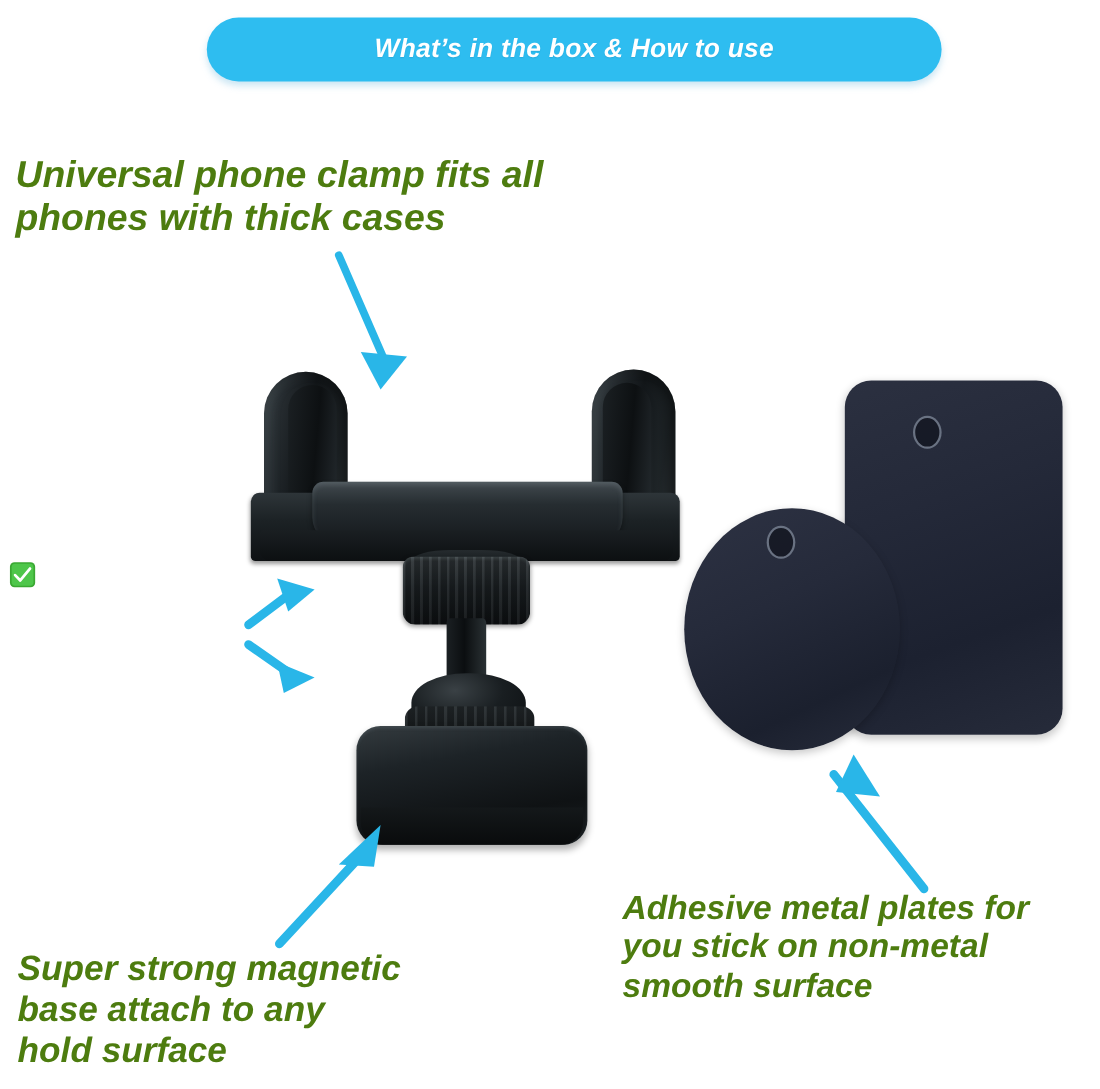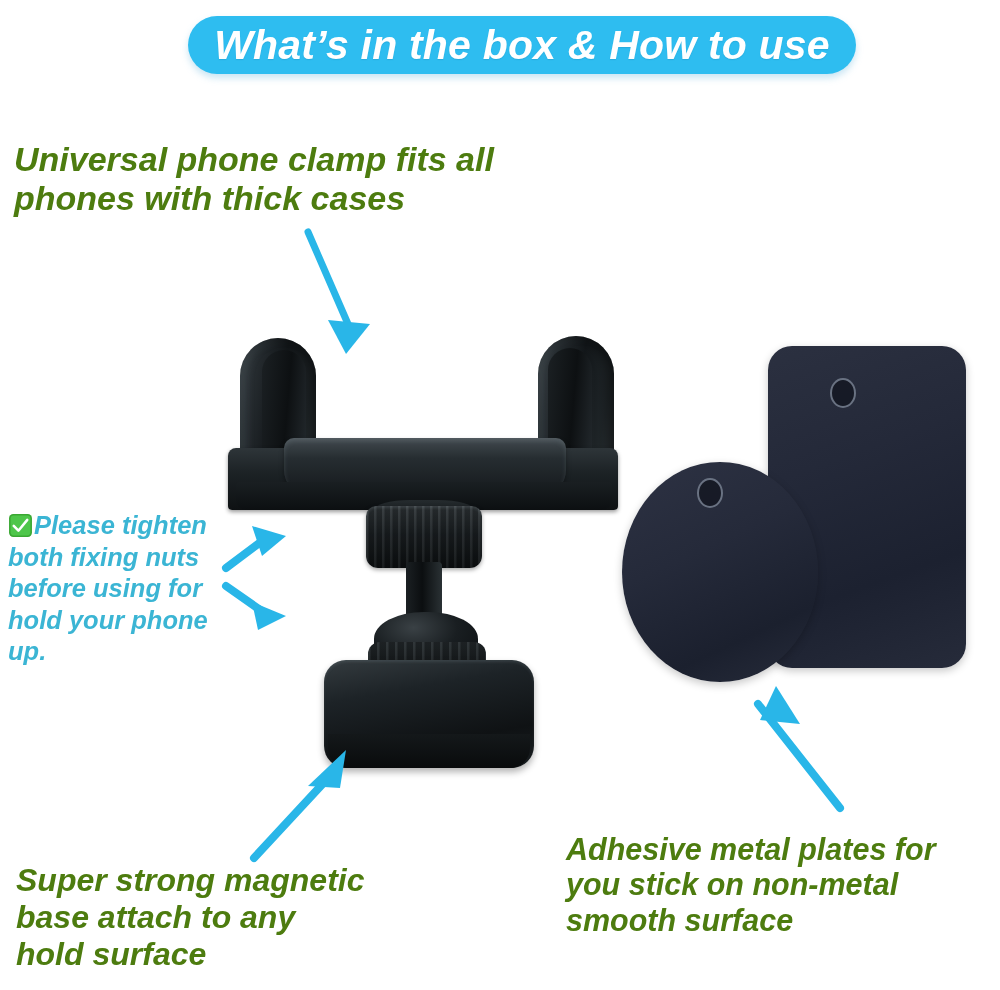--- a/index.html
+++ b/index.html
@@ -27,21 +27,21 @@
     height: 58px;
     background: #2ebdf0;
     border-radius: 29px;
     box-shadow: 0 4px 7px rgba(120, 190, 225, 0.40);
     display: flex;
     align-items: center;
     justify-content: center;
   }
   #title-text {
     color: #ffffff;
-    font-size: 41px;
+    font-size: 24px;
     font-weight: bold;
     font-style: italic;
     letter-spacing: 0.2px;
     white-space: nowrap;
     text-shadow: 0 1px 1px rgba(30,140,190,0.35);
   }
 
   
   .caption {
     position: absolute;
@@ -84,21 +84,20 @@
     left: 16px;
     top: 862px;
     width: 430px;
     font-size: 32px;
   }
   #caption-plates {
     left: 566px;
     top: 808px;
     width: 432px;
     font-size: 30.5px;
-    margin-top: 24px;
   }
 
   
   .arrow-svg {
     position: absolute;
     overflow: visible;
   }
 
   
   #holder {
@@ -281,21 +280,21 @@
   <div class="caption" id="caption-clamp">Universal phone clamp fits all
 phones with thick cases</div>
 
   <div id="caption-nuts-wrap">
     <span id="check-icon">
       <svg viewBox="0 0 24 24" width="25" height="25" aria-hidden="true">
         <rect x="1" y="1" width="22" height="22" rx="4" ry="4" fill="#3aa832"></rect>
         <rect x="2.5" y="2.5" width="19" height="19" rx="3" ry="3" fill="#4ec64a"></rect>
         <path d="M5.5 12.3 L10 17 L18.5 6.6" fill="none" stroke="#ffffff" stroke-width="2.4" stroke-linecap="round" stroke-linejoin="round"></path>
       </svg>
-    </span><span id="caption-nuts-body">Please tighten both fixing nuts before using for hold your phone up.</span>
+    </span>
   </div>
 
   <div class="caption" id="caption-magnet">Super strong magnetic
 base attach to any
 hold surface</div>
 
   <div class="caption" id="caption-plates">Adhesive metal plates for
 you stick on non-metal
 smooth surface</div>
 

